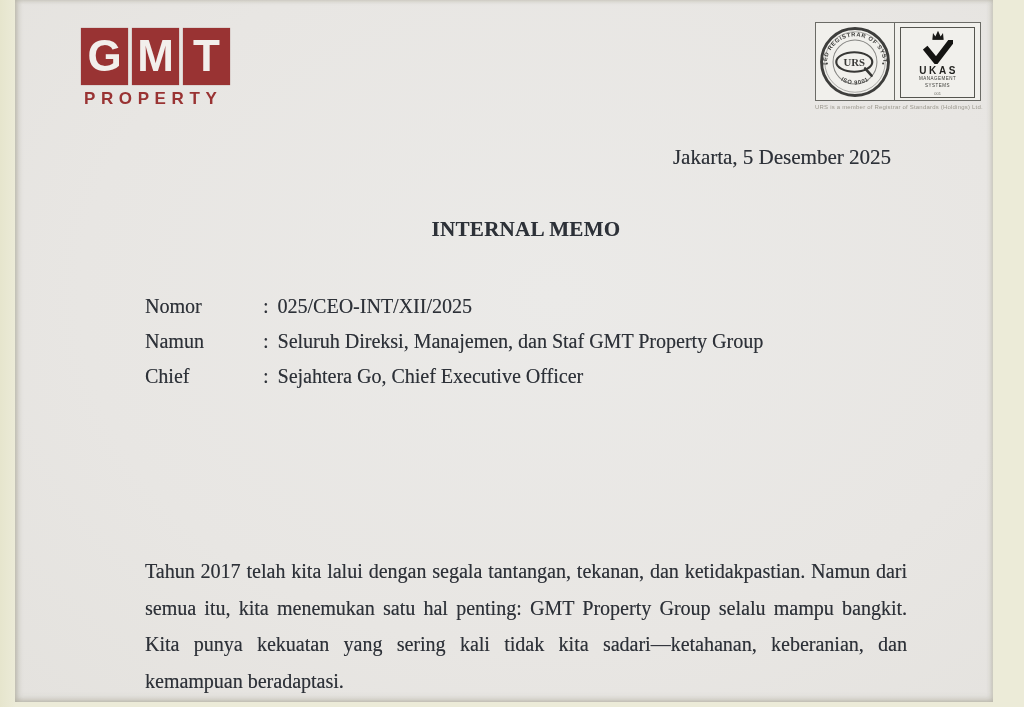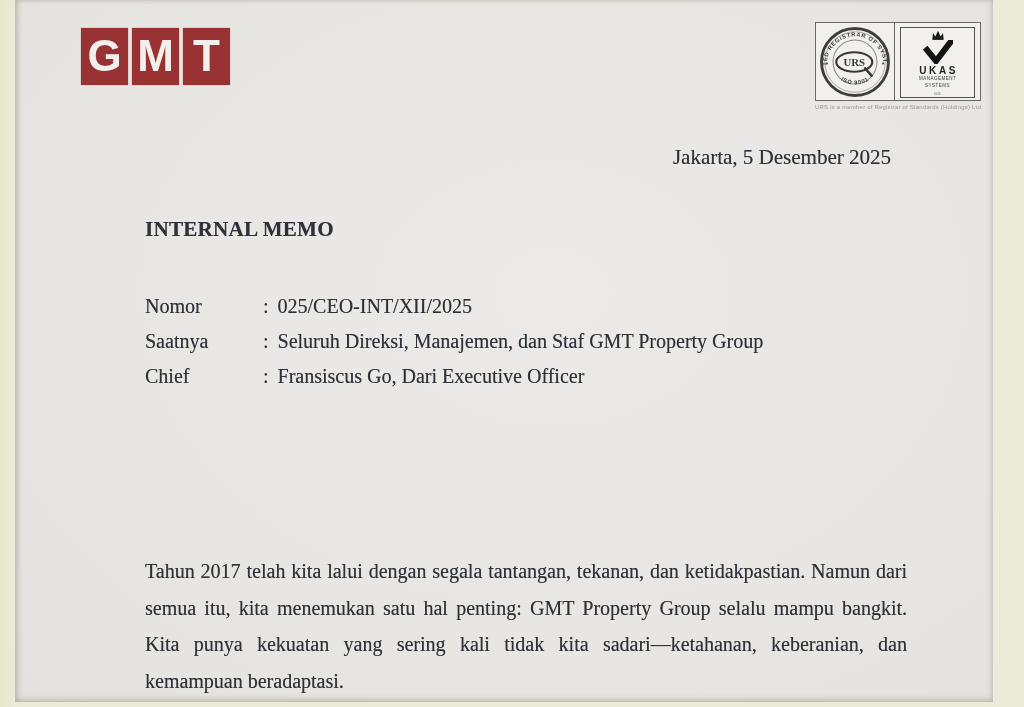--- a/index.html
+++ b/index.html
@@ -67,21 +67,21 @@
     letter-spacing:.2px; filter:blur(.2px);
   }
 
   
   .content {
     position:absolute; left:130px; top:0; width:762px; height:100%;
     color:#2d3138; text-shadow:.2px .2px .45px rgba(45,49,56,.5);
   }
   .date-line { position:absolute; top:145px; right:16px; font-size:21px; }
   .memo-title {
-    position:absolute; top:217px; width:100%; text-align:left;
+    position:absolute; top:217px; width:100%; text-align:center;
     font-weight:bold; font-size:21px; letter-spacing:.3px;
   }
   .fields { position:absolute; top:289px; width:100%; }
   .field-row { display:grid; grid-template-columns:118px 1fr; font-size:20px; line-height:35px; }
   .field-label { }
   .colon { display:inline-block; margin-right:9px; }
   .field-row.bold .field-value-text { font-weight:bold; }
   .salutation { position:absolute; top:452px; font-size:20px; line-height:35px; }
   .body-par {
     position:absolute; top:553px; width:100%;
@@ -98,20 +98,21 @@
   </svg>
 
   <div class="page">
 
     <div class="logo">
       <div class="logo-boxes">
         <div class="logo-box">G</div>
         <div class="logo-box">M</div>
         <div class="logo-box">T</div>
       </div>
+      <div class="logo-wordmark">PROPERTY</div>
     </div>
 
     <div class="badges">
       <div class="badge-box">
 
         <div class="urs-cell">
           <svg class="urs-seal" viewBox="0 0 100 100">
             <circle cx="50" cy="50" r="46.5" fill="none" stroke="#262624" stroke-width="4"></circle>
             <circle cx="50" cy="50" r="42" fill="none" stroke="#262624" stroke-width="1" opacity=".55"></circle>
             <circle cx="50" cy="50" r="30.5" fill="none" stroke="#262624" stroke-width="1.4" opacity=".6"></circle>
@@ -156,26 +157,26 @@
       <div class="date-line">Jakarta, 5 Desember 2025</div>
 
       <div class="memo-title">INTERNAL MEMO</div>
 
       <div class="fields">
         <div class="field-row">
           <span class="field-label">Nomor</span>
           <span class="field-value"><span class="colon">:</span><span class="field-value-text">025/CEO-INT/XII/2025</span></span>
         </div>
         <div class="field-row">
-          <span class="field-label">Saatnya</span>
+          <span class="field-label">Namun</span>
           <span class="field-value"><span class="colon">:</span><span class="field-value-text">Seluruh Direksi, Manajemen, dan Staf GMT Property Group</span></span>
         </div>
         <div class="field-row">
           <span class="field-label">Chief</span>
-          <span class="field-value"><span class="colon">:</span><span class="field-value-text">Fransiscus Go, Dari Executive Officer</span></span>
+          <span class="field-value"><span class="colon">:</span><span class="field-value-text">Sejahtera Go, Chief Executive Officer</span></span>
         </div>
       </div>
 
 
       <div class="body-par">Tahun 2017 telah kita lalui dengan segala tantangan, tekanan, dan ketidakpastian. Namun dari semua itu, kita menemukan satu hal penting: GMT Property Group selalu mampu bangkit. Kita punya kekuatan yang sering kali tidak kita sadari—ketahanan, keberanian, dan kemampuan beradaptasi.</div>
 
     </div>
   </div>
 </div>
 

